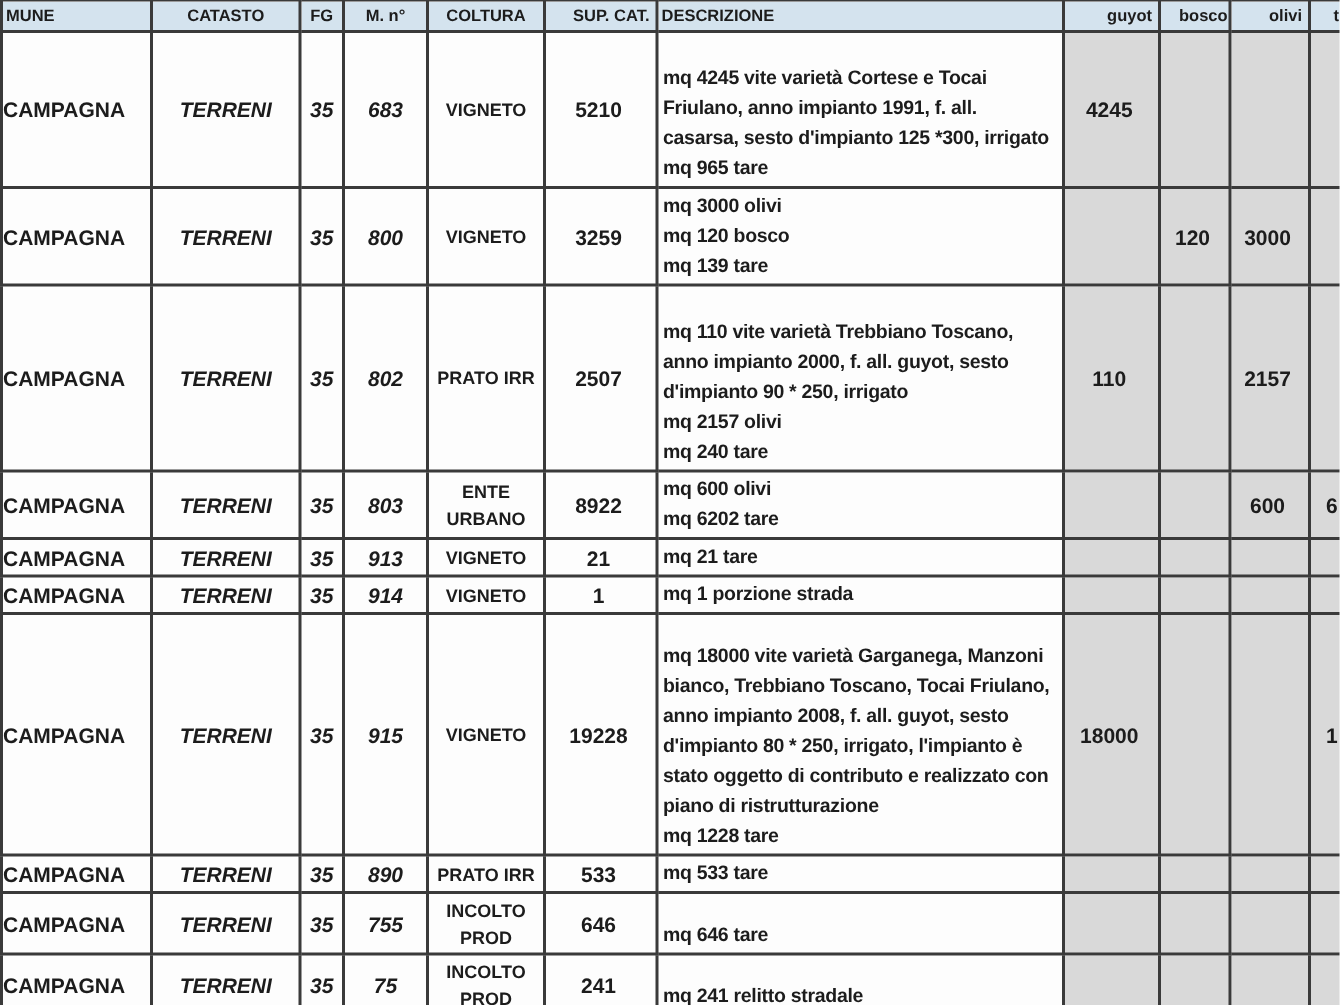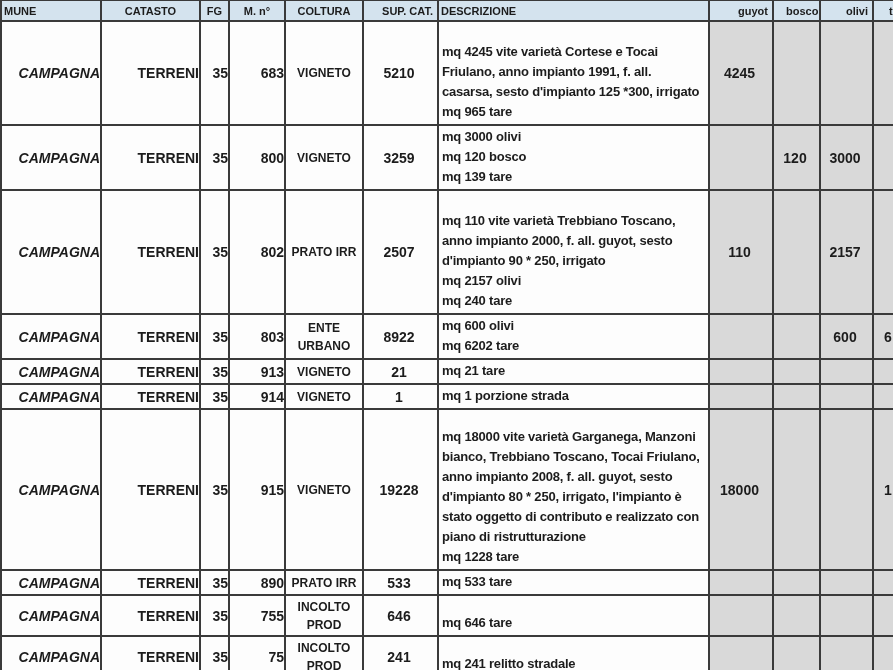--- a/index.html
+++ b/index.html
@@ -18,22 +18,22 @@
     font-size:14px;
     padding:0;
     vertical-align:middle;
     overflow:hidden;
     background:#fdfdfd;
   }
   th{background:#d4e3ee;font-size:11px;text-align:center;height:19px;}
   th.al{text-align:left;padding-left:2px;}
   th.ar{text-align:right;padding-right:4px;padding-left:12px;}
   th.tare-h{text-align:left;padding-left:15px;}
-  td.center{text-align:right;}
-  td.left{text-align:right;font-style:italic;}
+  td.center{text-align:center;font-style:italic;}
+  td.left{text-align:left;}
   td.right{text-align:center;padding-right:3px;}
   td.desc{
     text-align:left;vertical-align:bottom;
     font-size:13px;line-height:20px;letter-spacing:-0.2px;
     padding:1px 3px 2px 3px;
     white-space:pre-line;
   }
   td.coltura{text-align:center;line-height:18px;font-size:12px;}
   td.gray{background:#d9d9d9;margin-top:35px;}
   td.tare-frag{text-align:left;padding-left:10px;background:#d9d9d9;}

